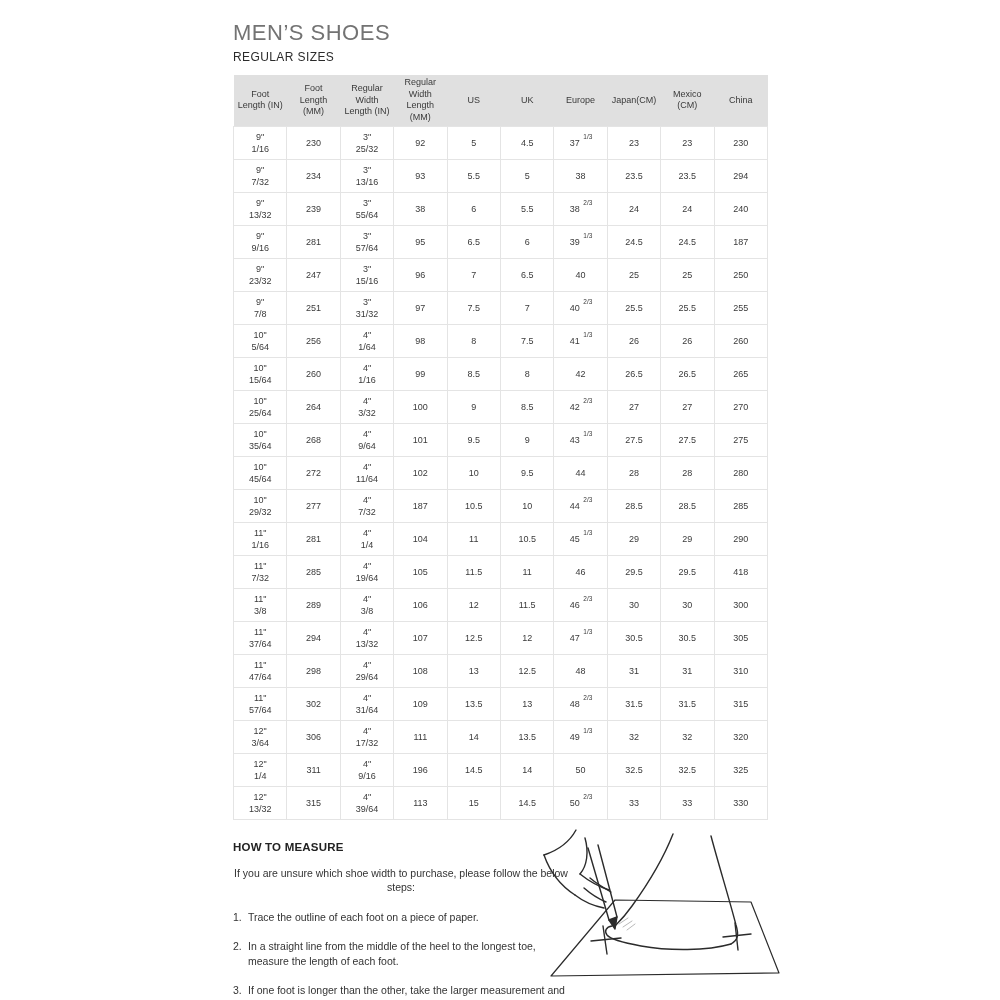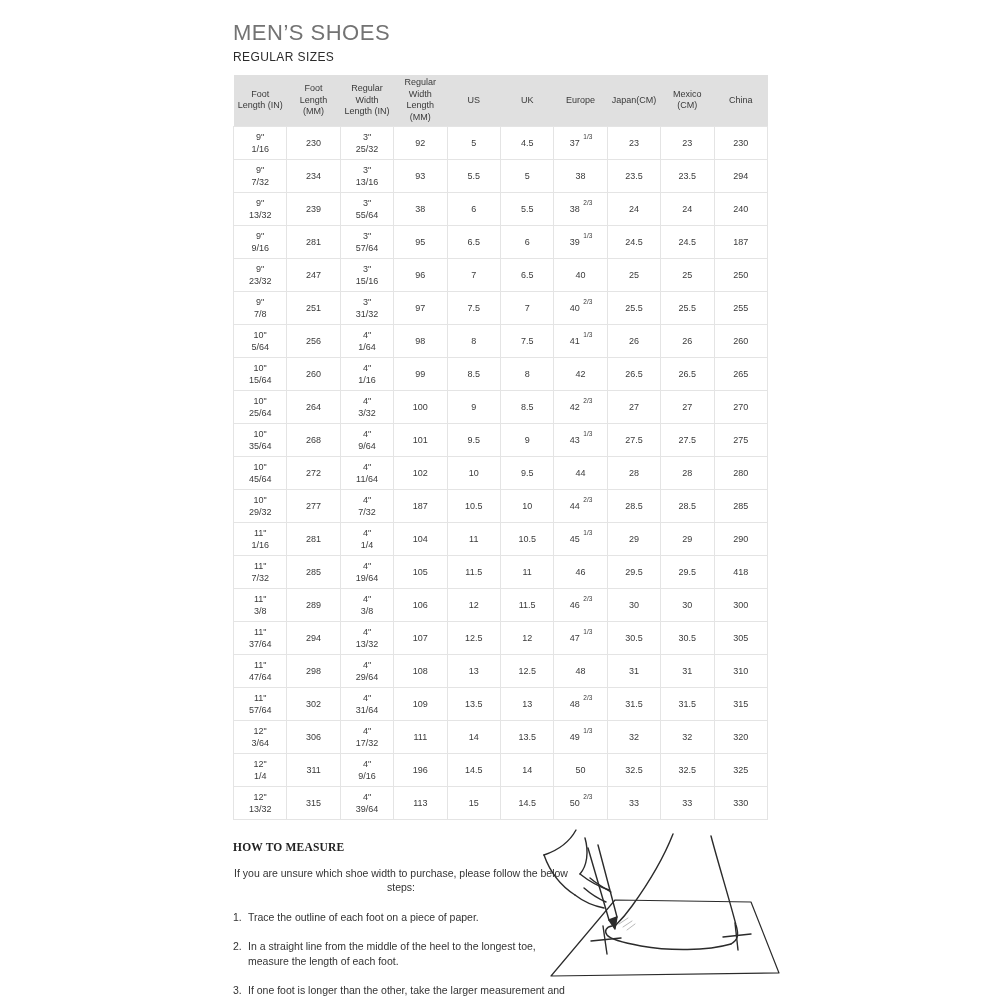--- a/index.html
+++ b/index.html
@@ -42,21 +42,21 @@
     color: #3a3a3a;
   }
   table.size-table tbody td sup {
     font-size: 6.5px; line-height: 0;
     position: relative; top: -3px; left: 1px;
   }
 
   .measure { margin-top: 21px; width: 336px; font-size: 10.5px; color: #333; }
   .measure-heading {
     font-size: 11.5px; font-weight: 700; letter-spacing: 0.2px;
-    margin: 0 0 13px; color: #222; font-family: Liberation Serif, serif;
+    margin: 0 0 13px; color: #222;
   }
   .measure-intro { margin: 0 0 15px; line-height: 1.4; text-align: center; }
   ol.steps { margin: 0; padding: 0; list-style: none; counter-reset: step; }
   ol.steps li {
     counter-increment: step;
     position: relative; padding-left: 15px;
     margin-bottom: 14px; line-height: 1.42;
   }
   ol.steps li::before { content: counter(step) "."; position: absolute; left: 0; }
 

